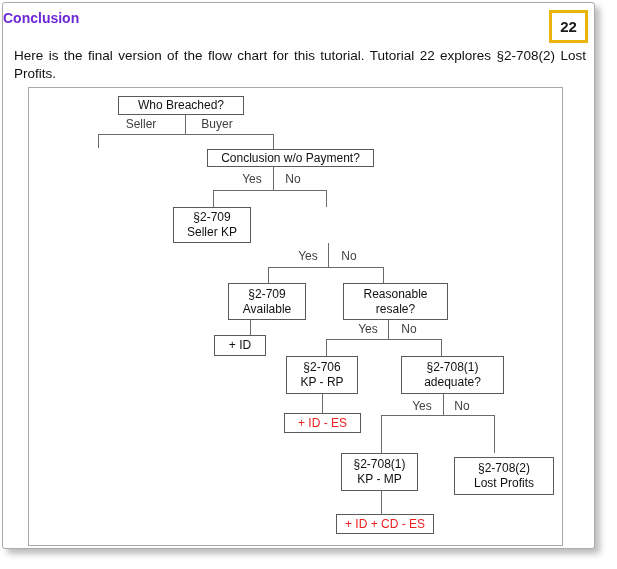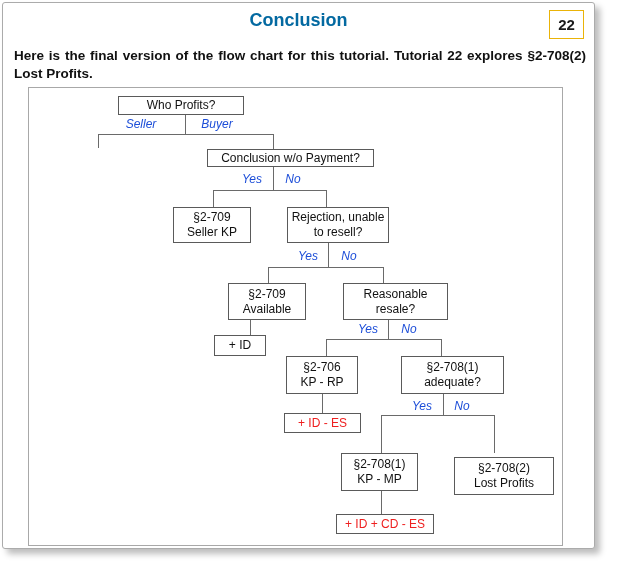--- a/index.html
+++ b/index.html
@@ -1,64 +1,60 @@
 <!DOCTYPE html>
 <html><head>
 <meta charset="utf-8">
 <style>
   html,body{margin:0;padding:0;background:#fff;}
   body{width:617px;height:569px;position:relative;font-family:"Liberation Sans",sans-serif;color:#1a1a1a;}
   .card{position:absolute;left:2px;top:2px;width:591px;height:545px;background:#fff;
         border:1px solid #ababab;border-radius:3px;box-shadow:5px 5px 6px #bdbdbd;}
-  .title{position:absolute;left:0;top:7px;width:100%;text-align:center;
-         font-size:18px;font-weight:bold;color:#0369a1;}
-  .badge{position:absolute;left:546px;top:7px;width:33px;height:27px;border:1px solid #eab308;
+  .title{position:absolute;left:0;top:7px;width:100%;text-align:left;
+         font-size:14px;font-weight:bold;color:#6d28d9;}
+  .badge{position:absolute;left:546px;top:7px;width:33px;height:27px;border:3px solid #eab308;
          display:flex;align-items:center;justify-content:center;font-size:15px;font-weight:bold;background:#fff;}
   .intro{position:absolute;left:11px;top:44px;width:572px;font-size:13.5px;line-height:1.35;
-         text-align:justify;color:#111;font-weight:bold;}
+         text-align:justify;color:#111;}
   .frame{position:absolute;left:25px;top:84px;width:533px;height:457px;border:1px solid #a8a8a8;background:#fff;}
   .node{position:absolute;box-sizing:border-box;border:1px solid #5a5a5a;background:#fff;
         display:flex;flex-direction:column;align-items:center;justify-content:center;
         font-size:12px;line-height:1.25;color:#111;text-align:center;white-space:nowrap;}
   .node.red{color:#ee2020;align-items:center;}
   .hl,.vl{position:absolute;background:#6a6a6a;}
   .hl{height:1px;}
   .vl{width:1px;}
-  .elabel{position:absolute;transform:translateX(-50%);font-size:12px;color:#1d4ed8;
-          background:#fff;padding:0 2px;white-space:nowrap;font-style:italic;}
+  .elabel{position:absolute;transform:translateX(-50%);font-size:12px;color:#404040;
+          background:#fff;padding:0 2px;white-space:nowrap;}
 </style>
 </head>
 <body>
 
 <div class="card">
 
   <div class="title">Conclusion</div>
   <div class="badge">22</div>
   <div class="intro">Here is the final version of the flow chart for this tutorial. Tutorial 22 explores §2-708(2) Lost Profits.</div>
 
   <div class="frame">
 
     <div class="node" style="left:89px;top:8px;width:126px;height:19px">
-      <span>Who Profits?</span>
+      <span>Who Breached?</span>
     </div>
 
 
     <div class="node" style="left:178px;top:61px;width:167px;height:18px">
       <span>Conclusion w/o Payment?</span>
     </div>
 
     <div class="node" style="left:144px;top:119px;width:78px;height:36px">
       <span>§2-709</span>
       <span>Seller KP</span>
     </div>
 
-    <div class="node" style="left:258px;top:119px;width:102px;height:36px">
-      <span>Rejection, unable</span>
-      <span>to resell?</span>
-    </div>
 
     <div class="node" style="left:199px;top:195px;width:78px;height:37px">
       <span>§2-709</span>
       <span>Available</span>
     </div>
 
     <div class="node" style="left:314px;top:195px;width:105px;height:37px">
       <span>Reasonable</span>
       <span>resale?</span>
     </div>

